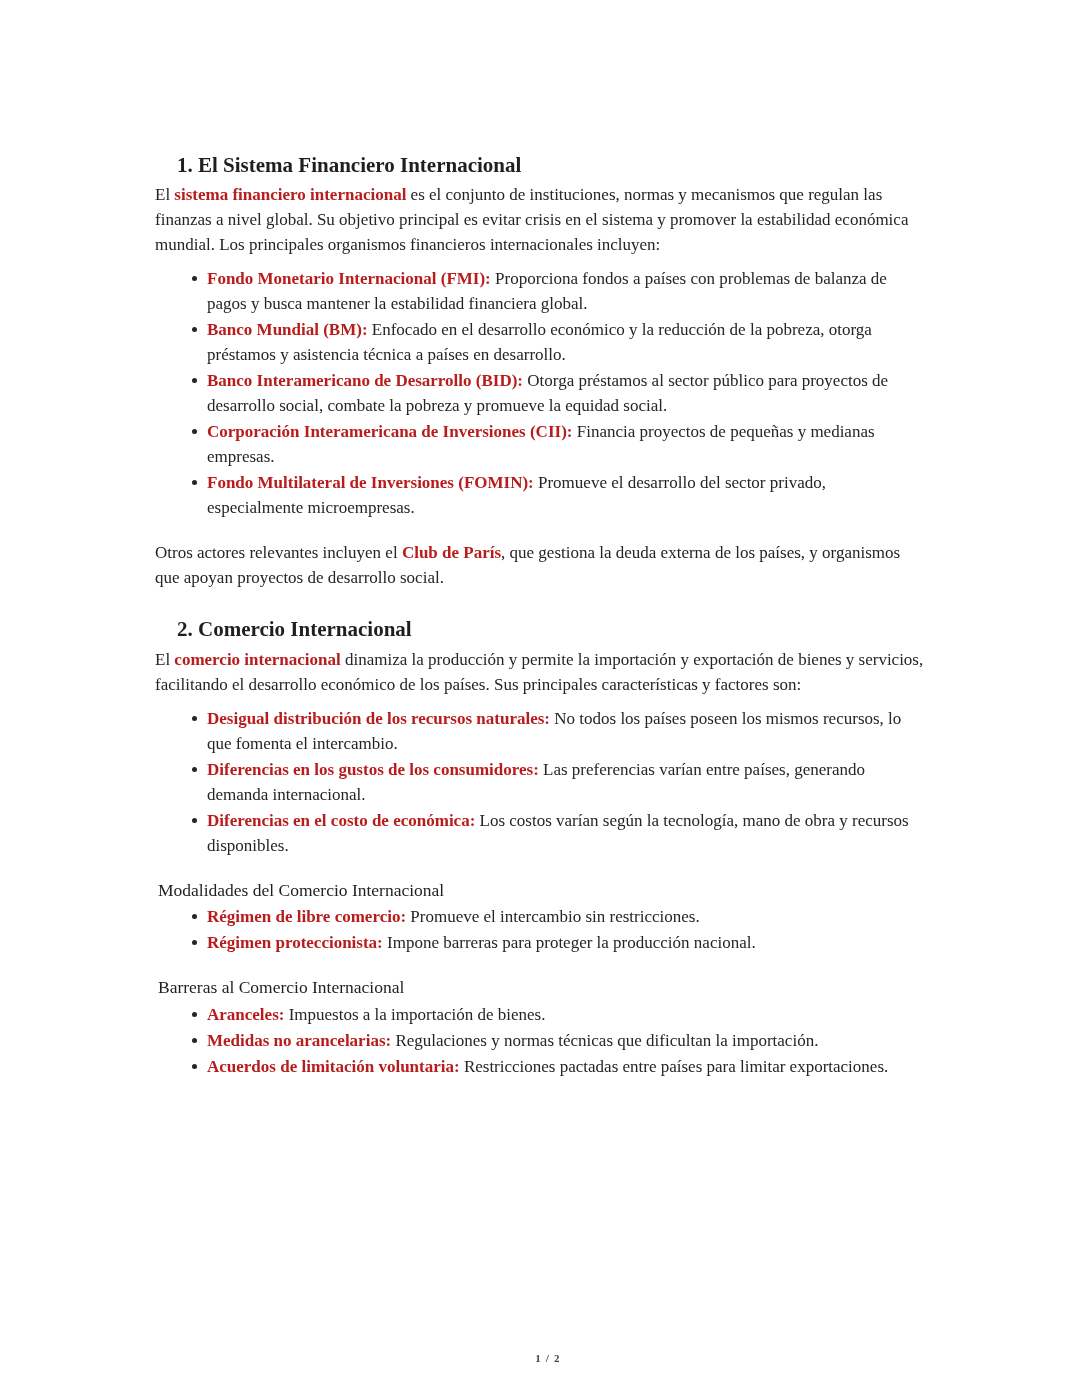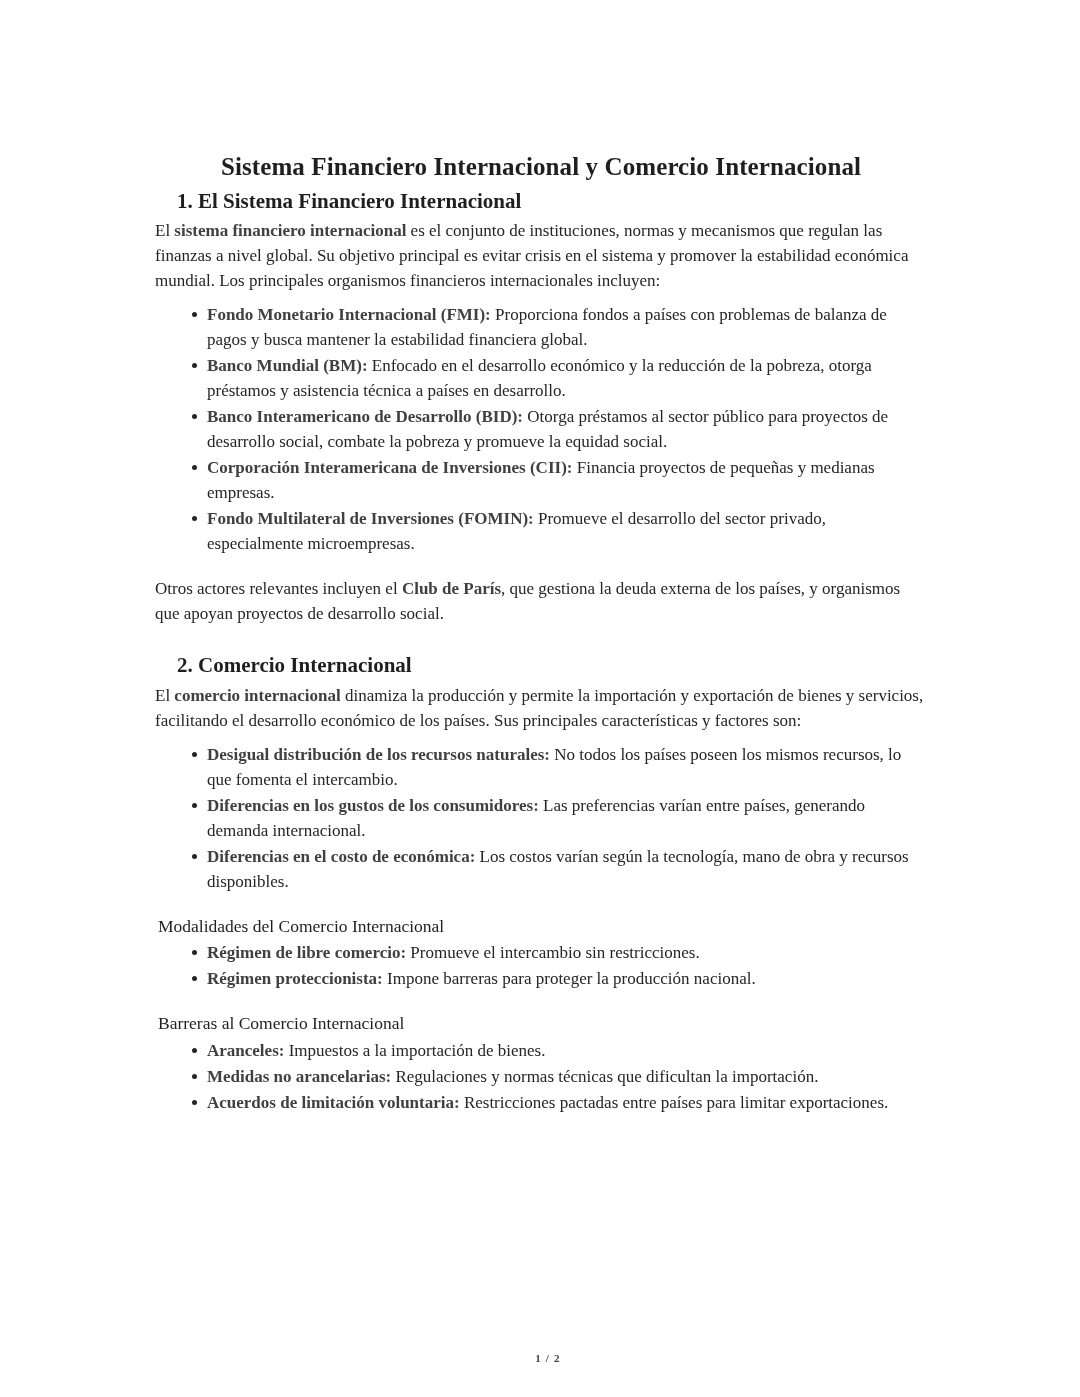--- a/index.html
+++ b/index.html
@@ -102,21 +102,21 @@
     left: 37px;
     top: 10px;
     width: 5px;
     height: 5px;
     border-radius: 50%;
     background: #252525;
   }
 
   b, .bold {
     font-weight: 700;
-    color: #404040;
+    color: #b91c1c;
   }
 
   
   .footer {
     position: absolute;
     left: 0;
     top: 1352px;
     width: 1080px;
     text-align: center;
     font-size: 11px;
@@ -127,21 +127,20 @@
     padding-left: 8px;
   }
 </style>
 </head>
 <body>
 
 <div class="page">
 
   <div class="content">
 
-    <h1 class="doc-title">Sistema Financiero Internacional y Comercio Internacional</h1>
 
     <h2 class="section-heading">1. El Sistema Financiero Internacional</h2>
 
     <p class="para">
       <span>El </span><b>sistema financiero internacional</b><span> es el conjunto de instituciones, normas y mecanismos que regulan las finanzas a nivel global. Su objetivo principal es evitar crisis en el sistema y promover la estabilidad económica mundial. Los principales organismos financieros internacionales incluyen:</span>
     </p>
 
     <ul class="bullets">
       <li>
         <b>Fondo Monetario Internacional (FMI):</b><span> Proporciona fondos a países con problemas de balanza de pagos y busca mantener la estabilidad financiera global.</span>

